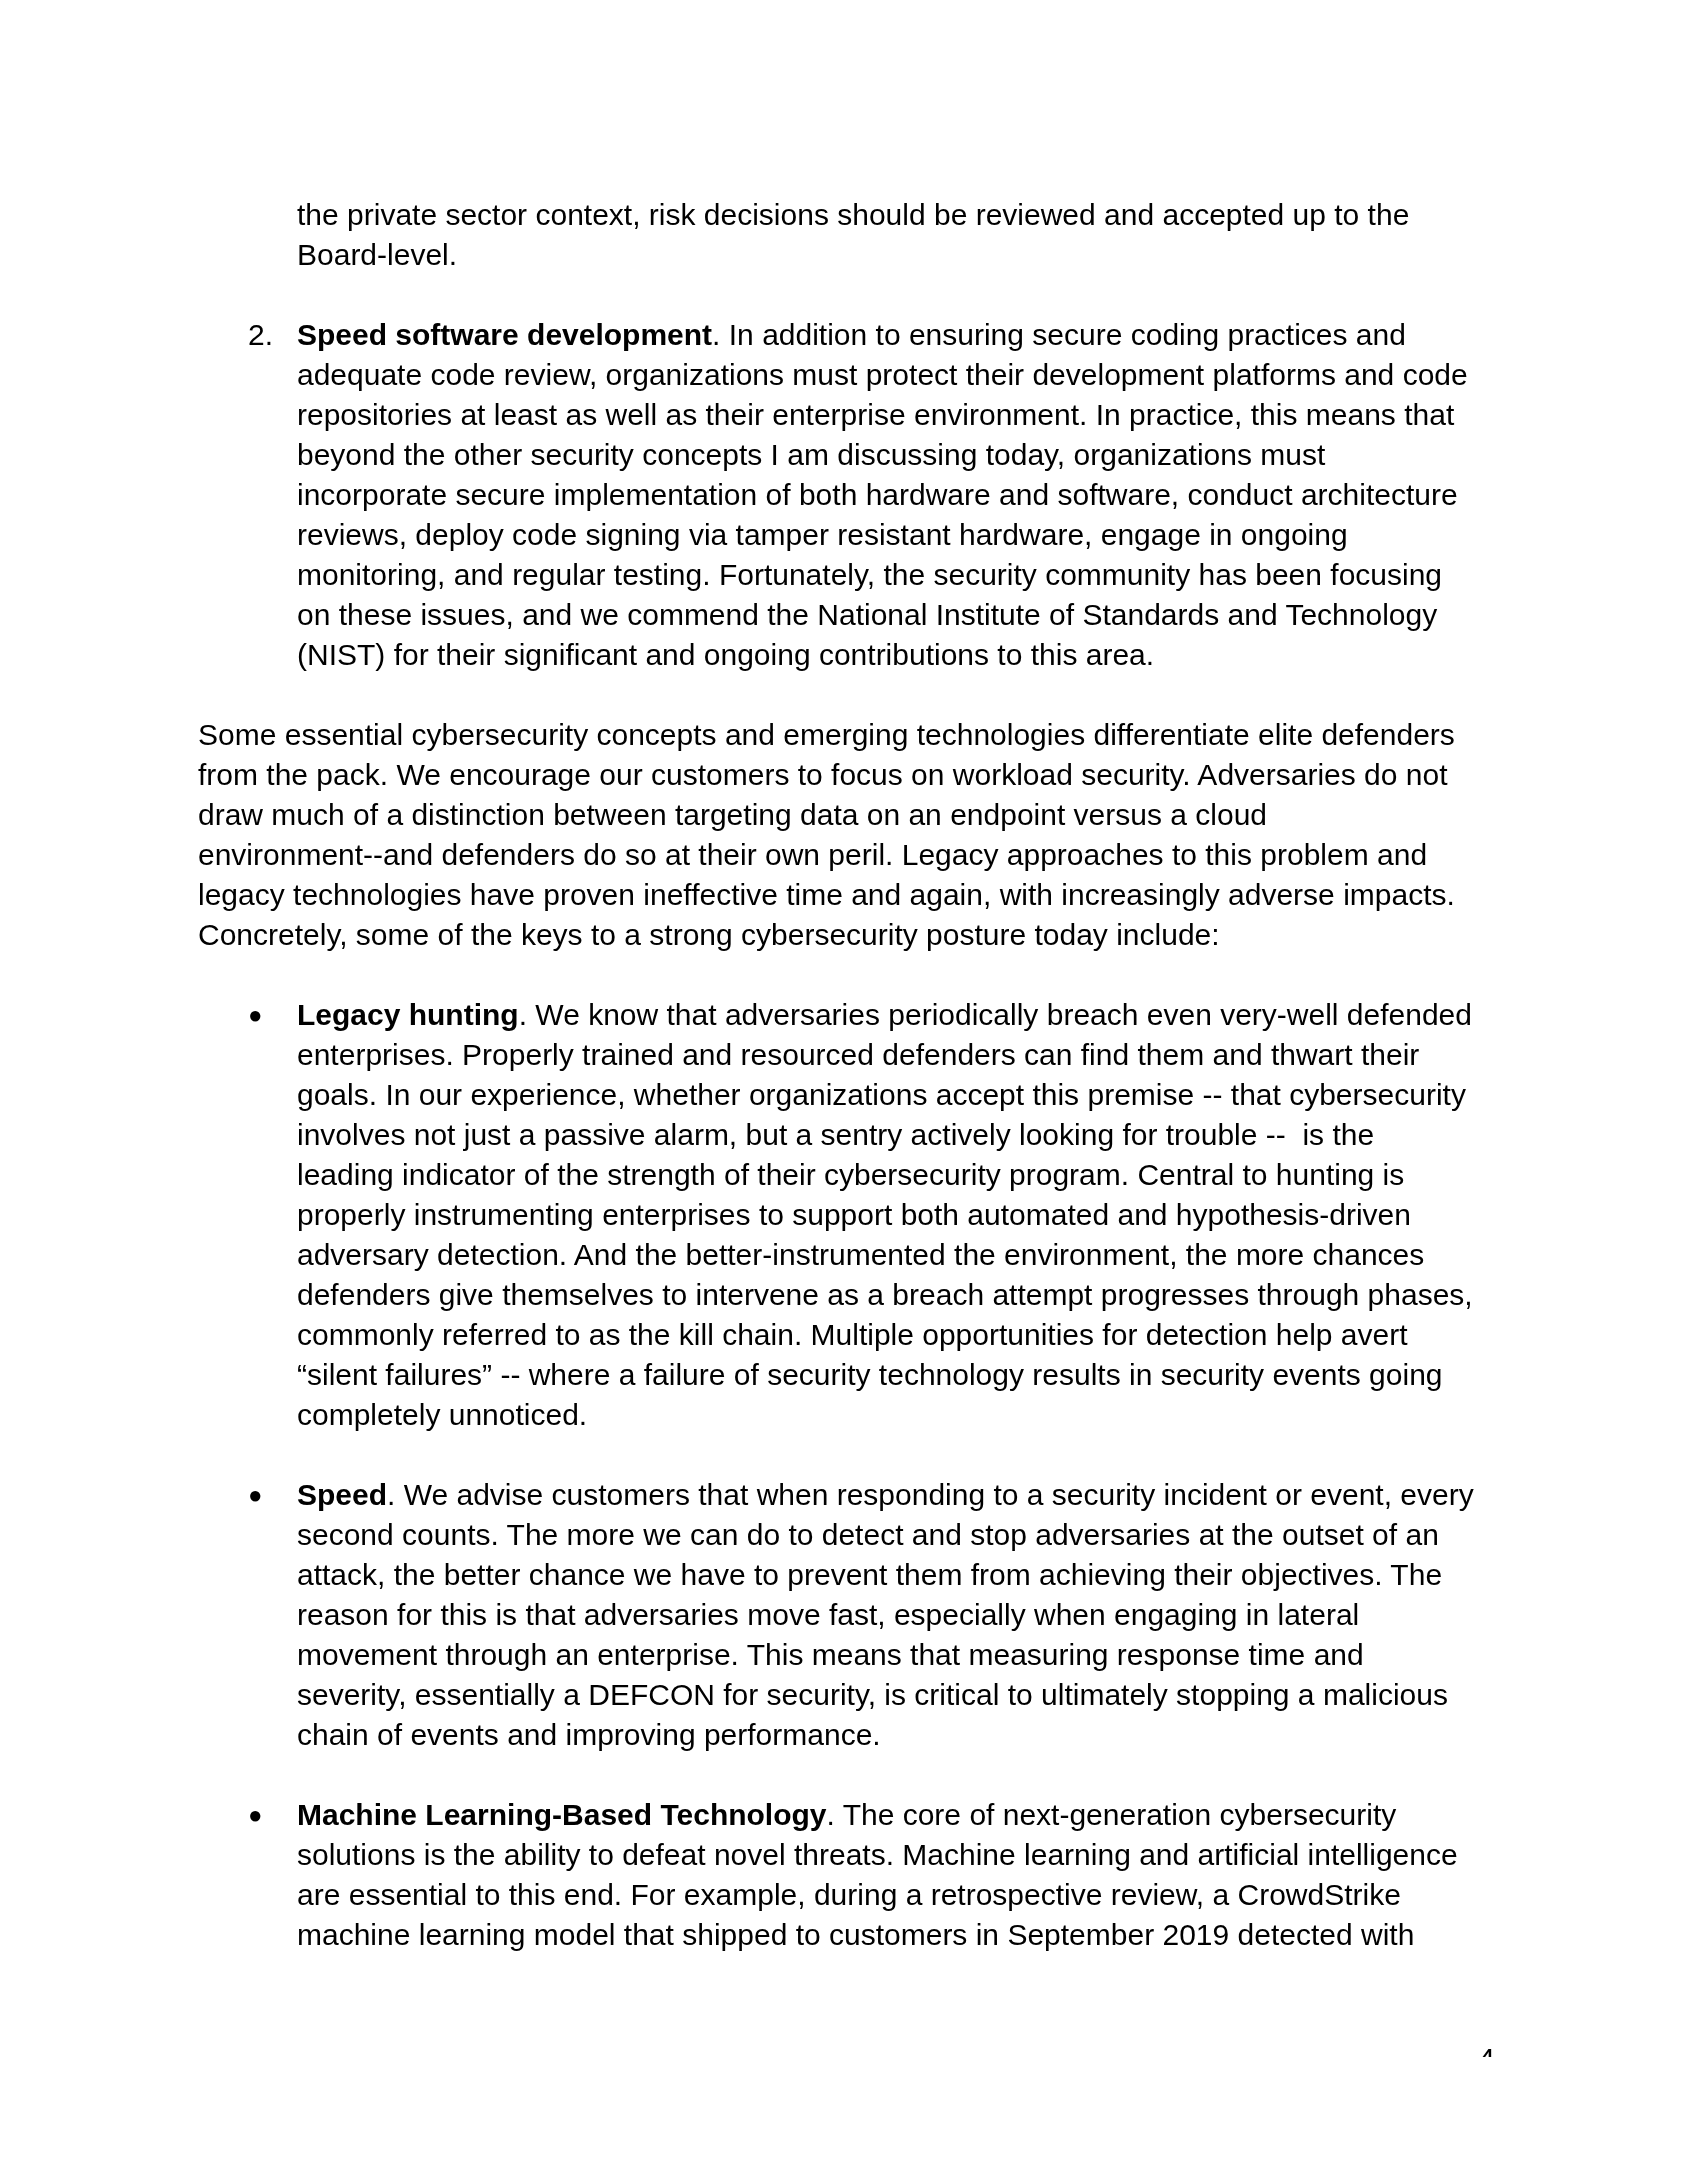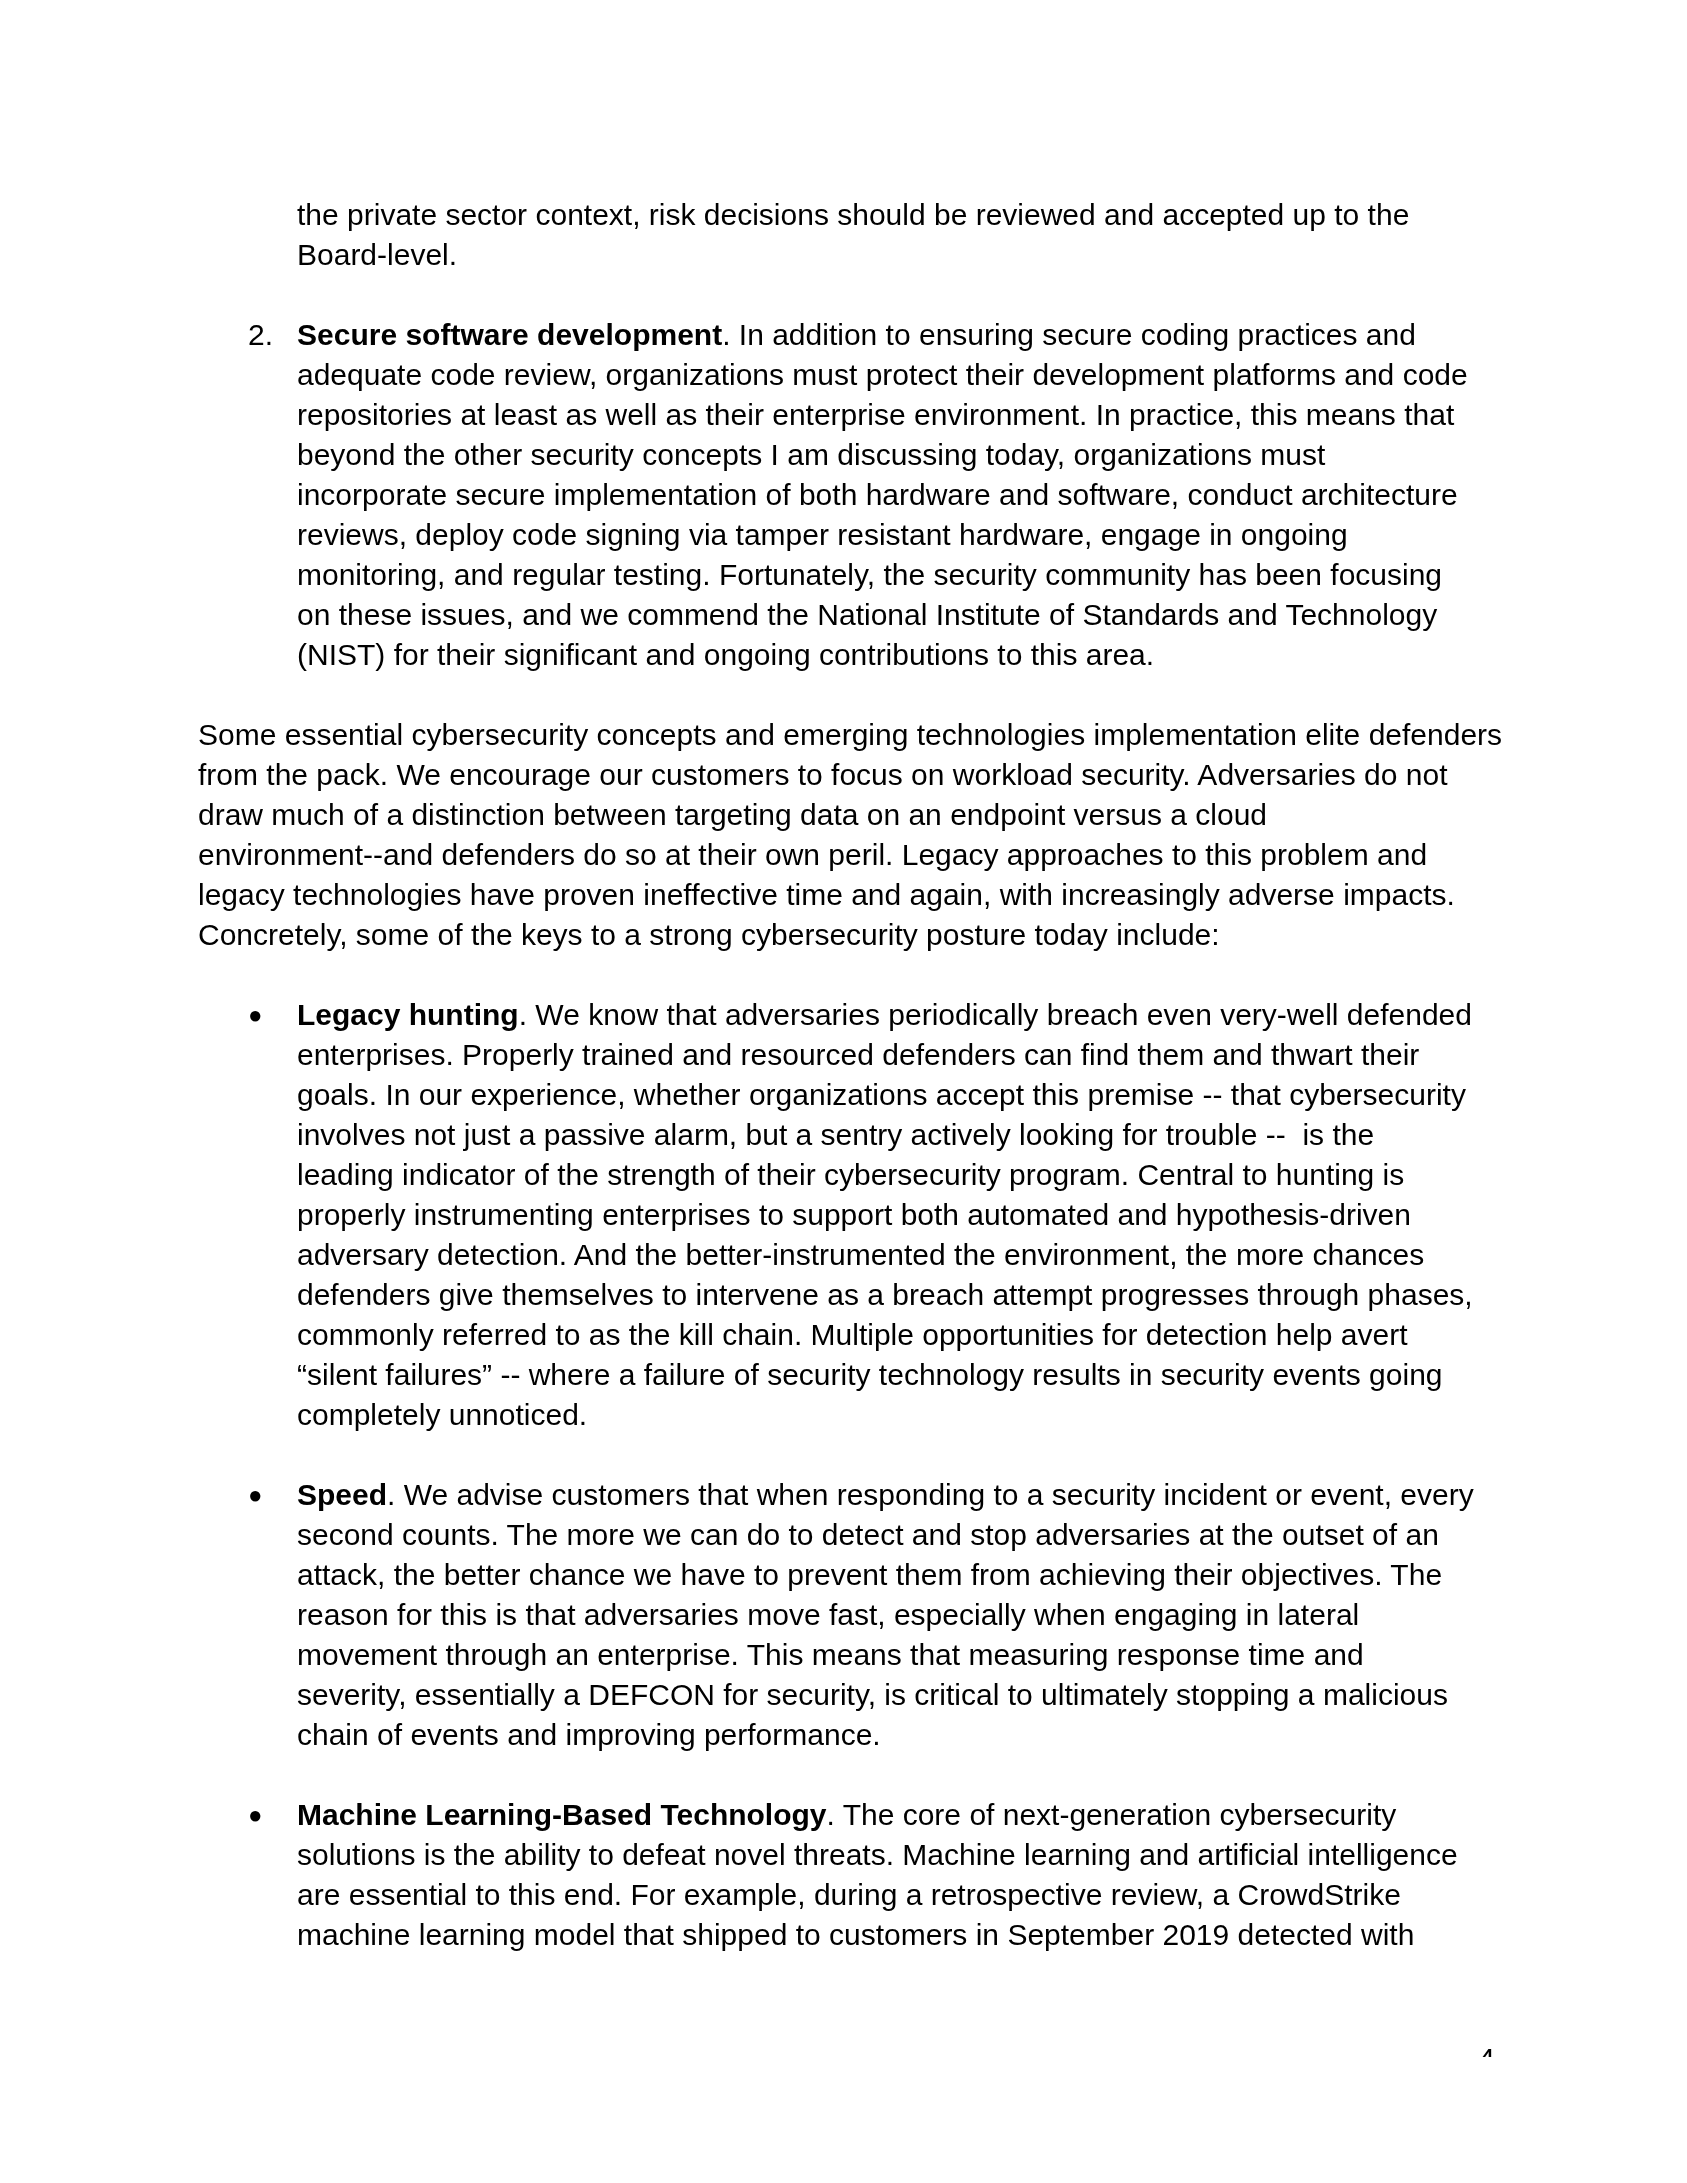--- a/index.html
+++ b/index.html
@@ -46,32 +46,32 @@
 <body>
 
 <div class="page">
   <main class="doc" id="doc">
       <div class="block continuation">
         <div class="text"><span>the private sector context, risk decisions should be reviewed and accepted up to the
 Board-level.</span></div>
       </div>
       <div class="block numbered">
         <span class="marker">2.</span>
-        <div class="text"><span class="bold">Secure software development</span><span>. In addition to ensuring secure coding practices and
+        <div class="text"><span class="bold">Speed software development</span><span>. In addition to ensuring secure coding practices and
 adequate code review, organizations must protect their development platforms and code
 repositories at least as well as their enterprise environment. In practice, this means that
 beyond the other security concepts I am discussing today, organizations must
 incorporate secure implementation of both hardware and software, conduct architecture
 reviews, deploy code signing via tamper resistant hardware, engage in ongoing
 monitoring, and regular testing. Fortunately, the security community has been focusing
 on these issues, and we commend the National Institute of Standards and Technology
 (NIST) for their significant and ongoing contributions to this area.</span></div>
       </div>
       <div class="block paragraph">
-        <div class="text"><span>Some essential cybersecurity concepts and emerging technologies implementation elite defenders
+        <div class="text"><span>Some essential cybersecurity concepts and emerging technologies differentiate elite defenders
 from the pack. We encourage our customers to focus on </span><span class="italic">workload security</span><span>. Adversaries do not
 draw much of a distinction between targeting data on an endpoint versus a cloud
 environment--and defenders do so at their own peril. Legacy approaches to this problem and
 legacy technologies have proven ineffective time and again, with increasingly adverse impacts.
 Concretely, some of the keys to a strong cybersecurity posture today include:</span></div>
       </div>
       <div class="block bullet">
         <span class="marker bulletglyph">●</span>
         <div class="text"><span class="bold">Legacy hunting</span><span>. We know that adversaries periodically breach even very-well defended
 enterprises. Properly trained and resourced defenders can find them and thwart their

